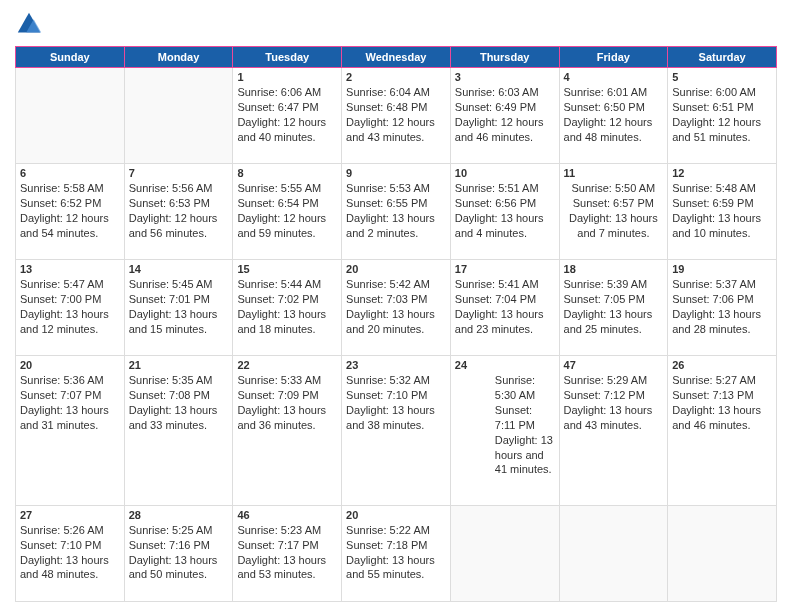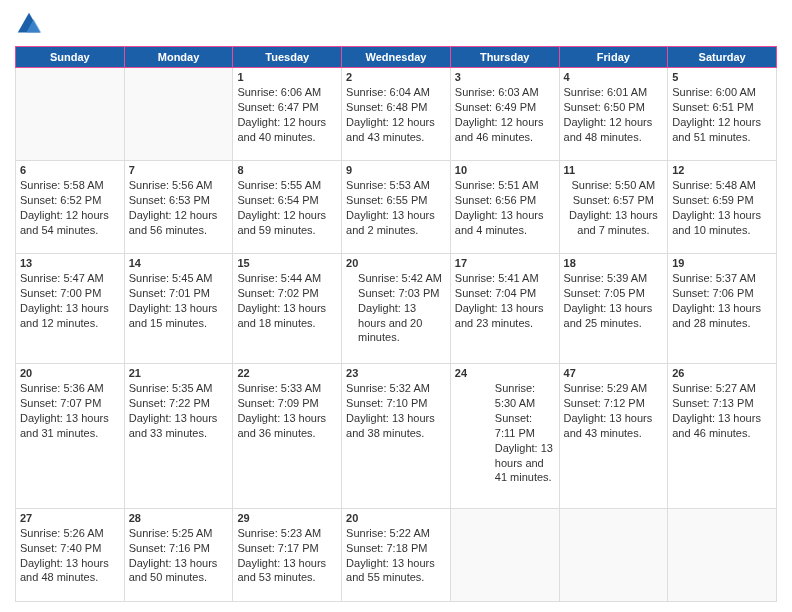--- a/index.html
+++ b/index.html
@@ -229,21 +229,21 @@
 Daylight: 13 hours and 15 minutes.</div>
           </td>
           <td>
             <span class="day-number">15</span>
             <div class="day-info" style="white-space: pre-line;">Sunrise: 5:44 AM
 Sunset: 7:02 PM
 Daylight: 13 hours and 18 minutes.</div>
           </td>
           <td>
             <span class="day-number">20</span>
-            <div class="day-info" style="white-space: pre-line; margin-left: 12px;">Sunrise: 5:42 AM
+            <div class="day-info" style="white-space: pre-line;">Sunrise: 5:42 AM
 Sunset: 7:03 PM
 Daylight: 13 hours and 20 minutes.</div>
           </td>
           <td>
             <span class="day-number">17</span>
             <div class="day-info" style="white-space: pre-line;">Sunrise: 5:41 AM
 Sunset: 7:04 PM
 Daylight: 13 hours and 23 minutes.</div>
           </td>
           <td>
@@ -262,21 +262,21 @@
         <tr>
           <td>
             <span class="day-number">20</span>
             <div class="day-info" style="white-space: pre-line;">Sunrise: 5:36 AM
 Sunset: 7:07 PM
 Daylight: 13 hours and 31 minutes.</div>
           </td>
           <td>
             <span class="day-number">21</span>
             <div class="day-info" style="white-space: pre-line;">Sunrise: 5:35 AM
-Sunset: 7:22 PM
+Sunset: 7:08 PM
 Daylight: 13 hours and 33 minutes.</div>
           </td>
           <td>
             <span class="day-number">22</span>
             <div class="day-info" style="white-space: pre-line;">Sunrise: 5:33 AM
 Sunset: 7:09 PM
 Daylight: 13 hours and 36 minutes.</div>
           </td>
           <td>
             <span class="day-number">23</span>
@@ -300,31 +300,31 @@
             <span class="day-number">26</span>
             <div class="day-info" style="white-space: pre-line;">Sunrise: 5:27 AM
 Sunset: 7:13 PM
 Daylight: 13 hours and 46 minutes.</div>
           </td>
         </tr>
         <tr>
           <td>
             <span class="day-number">27</span>
             <div class="day-info" style="white-space: pre-line;">Sunrise: 5:26 AM
-Sunset: 7:40 PM
+Sunset: 7:10 PM
 Daylight: 13 hours and 48 minutes.</div>
           </td>
           <td>
             <span class="day-number">28</span>
             <div class="day-info" style="white-space: pre-line;">Sunrise: 5:25 AM
 Sunset: 7:16 PM
 Daylight: 13 hours and 50 minutes.</div>
           </td>
           <td>
-            <span class="day-number">29</span>
+            <span class="day-number">46</span>
             <div class="day-info" style="white-space: pre-line;">Sunrise: 5:23 AM
 Sunset: 7:17 PM
 Daylight: 13 hours and 53 minutes.</div>
           </td>
           <td>
             <span class="day-number">20</span>
             <div class="day-info" style="white-space: pre-line;">Sunrise: 5:22 AM
 Sunset: 7:18 PM
 Daylight: 13 hours and 55 minutes.</div>
           </td>

